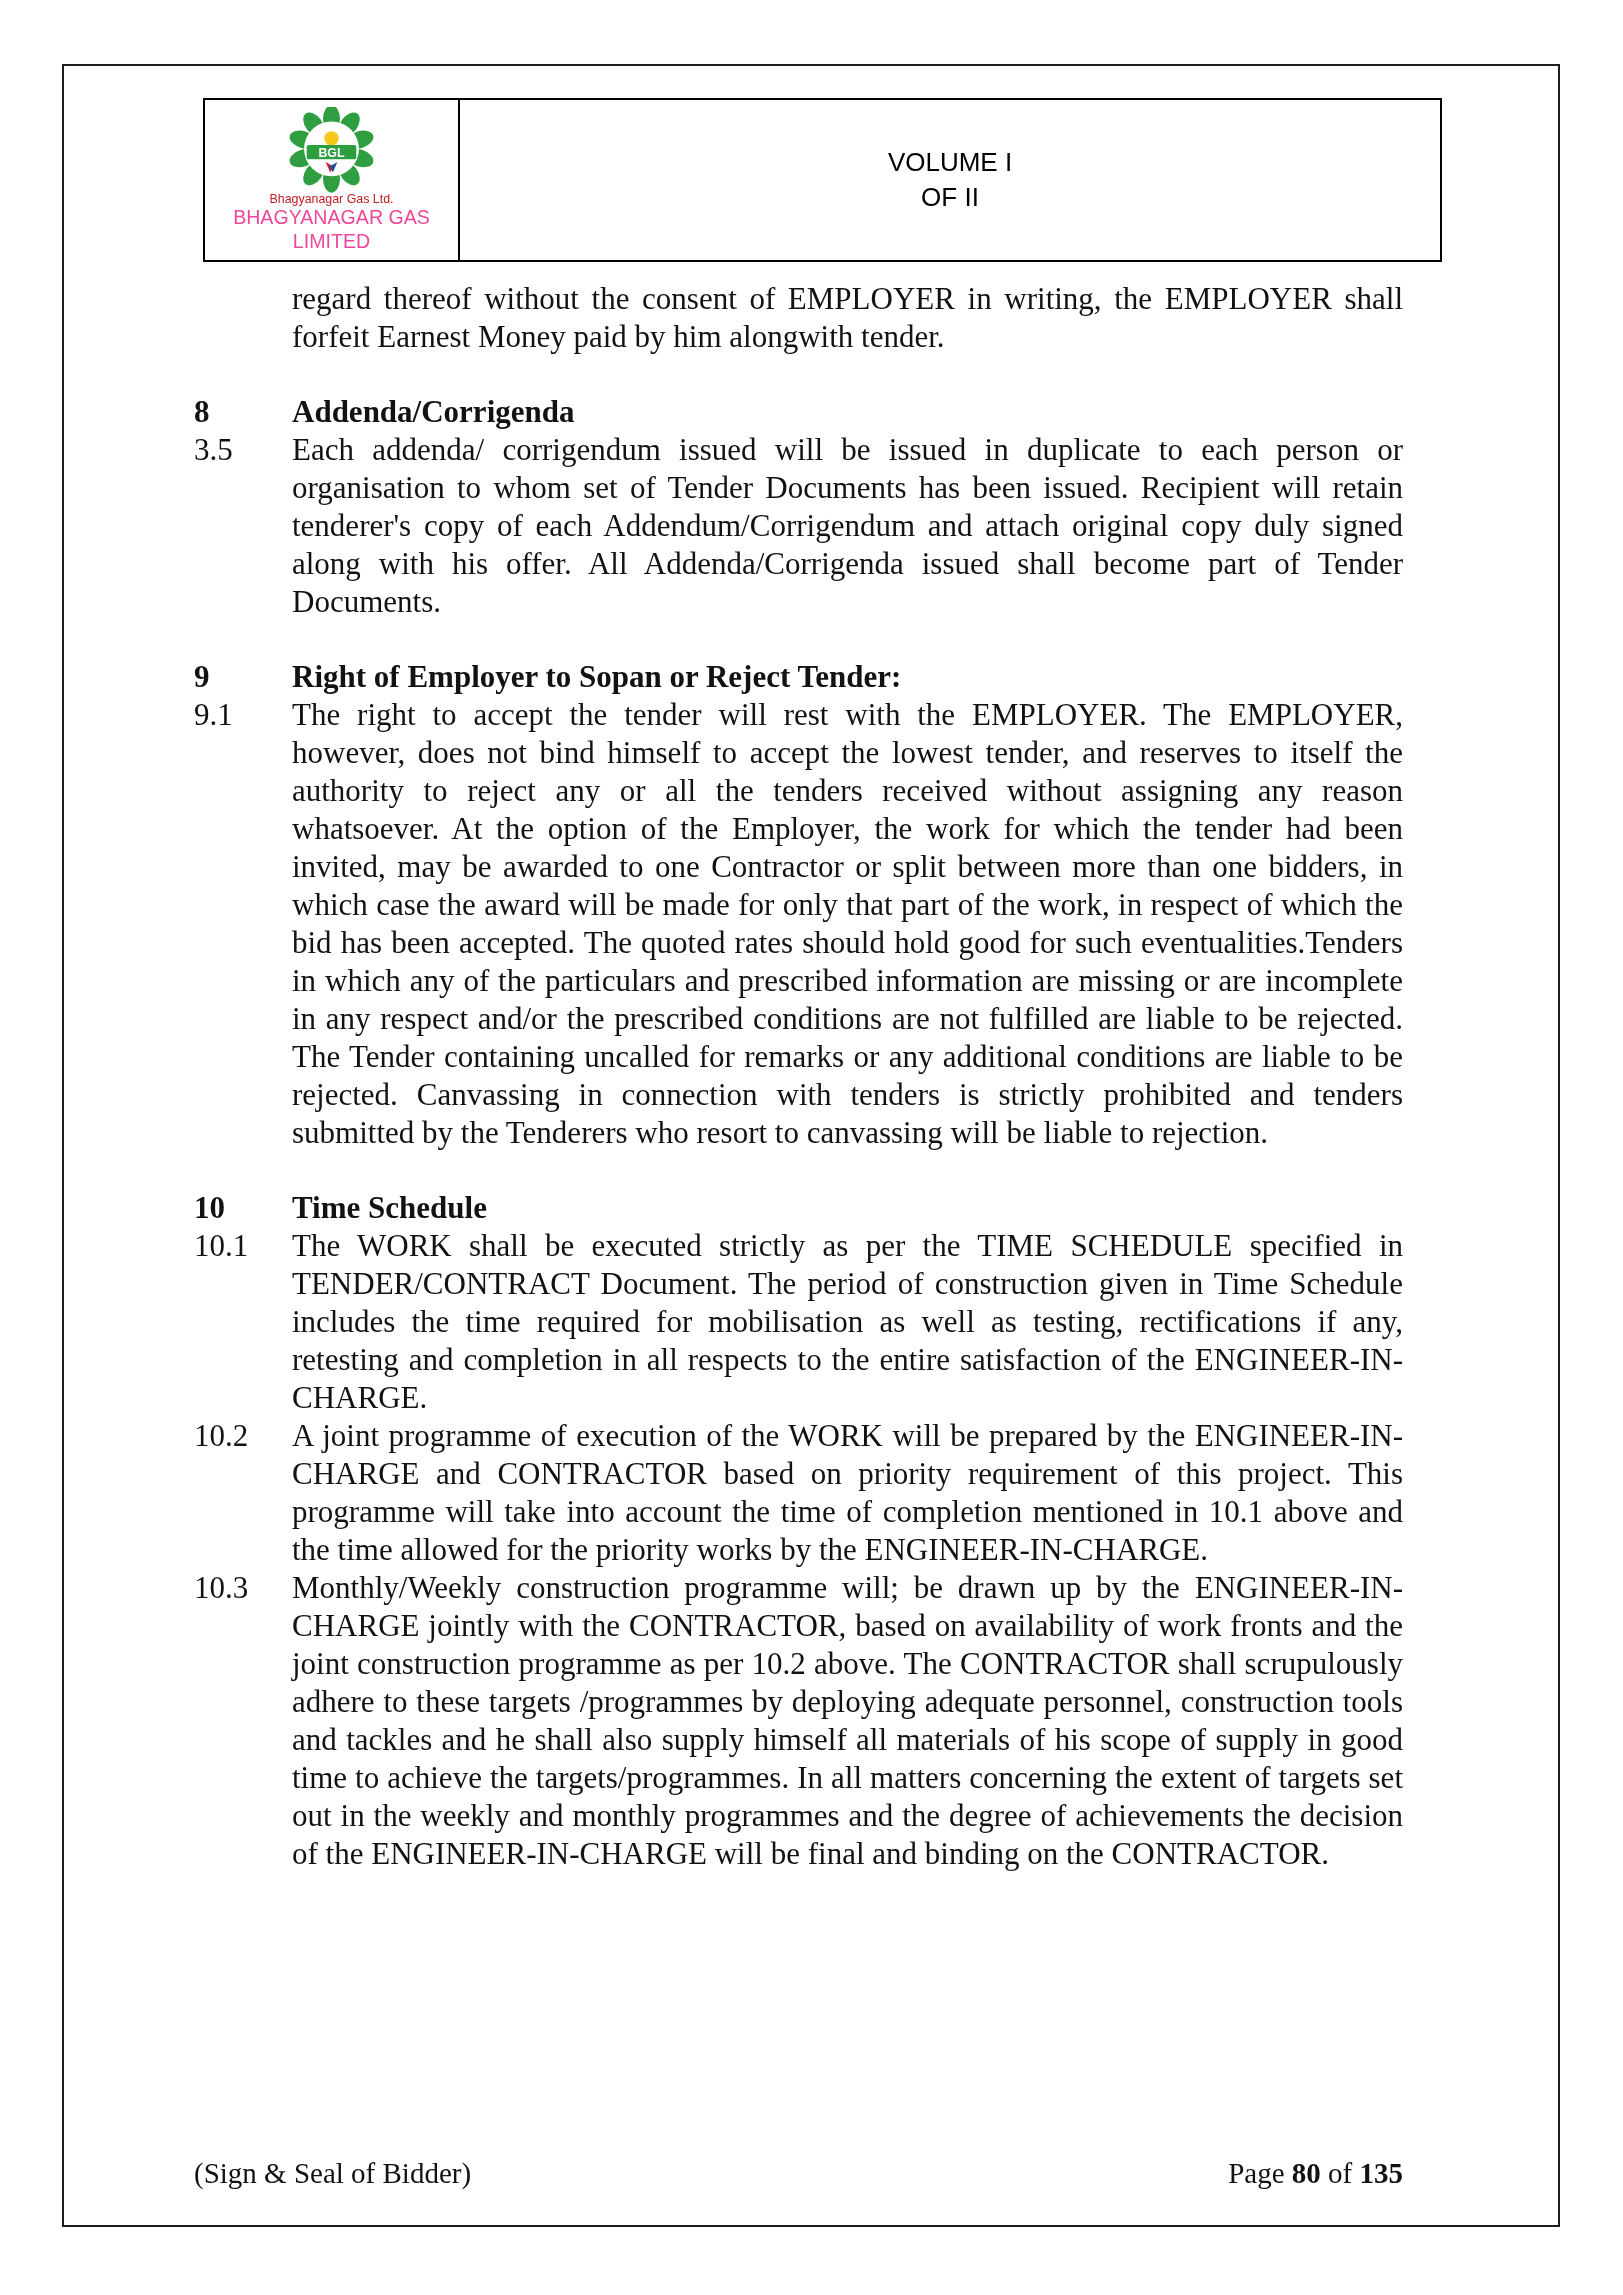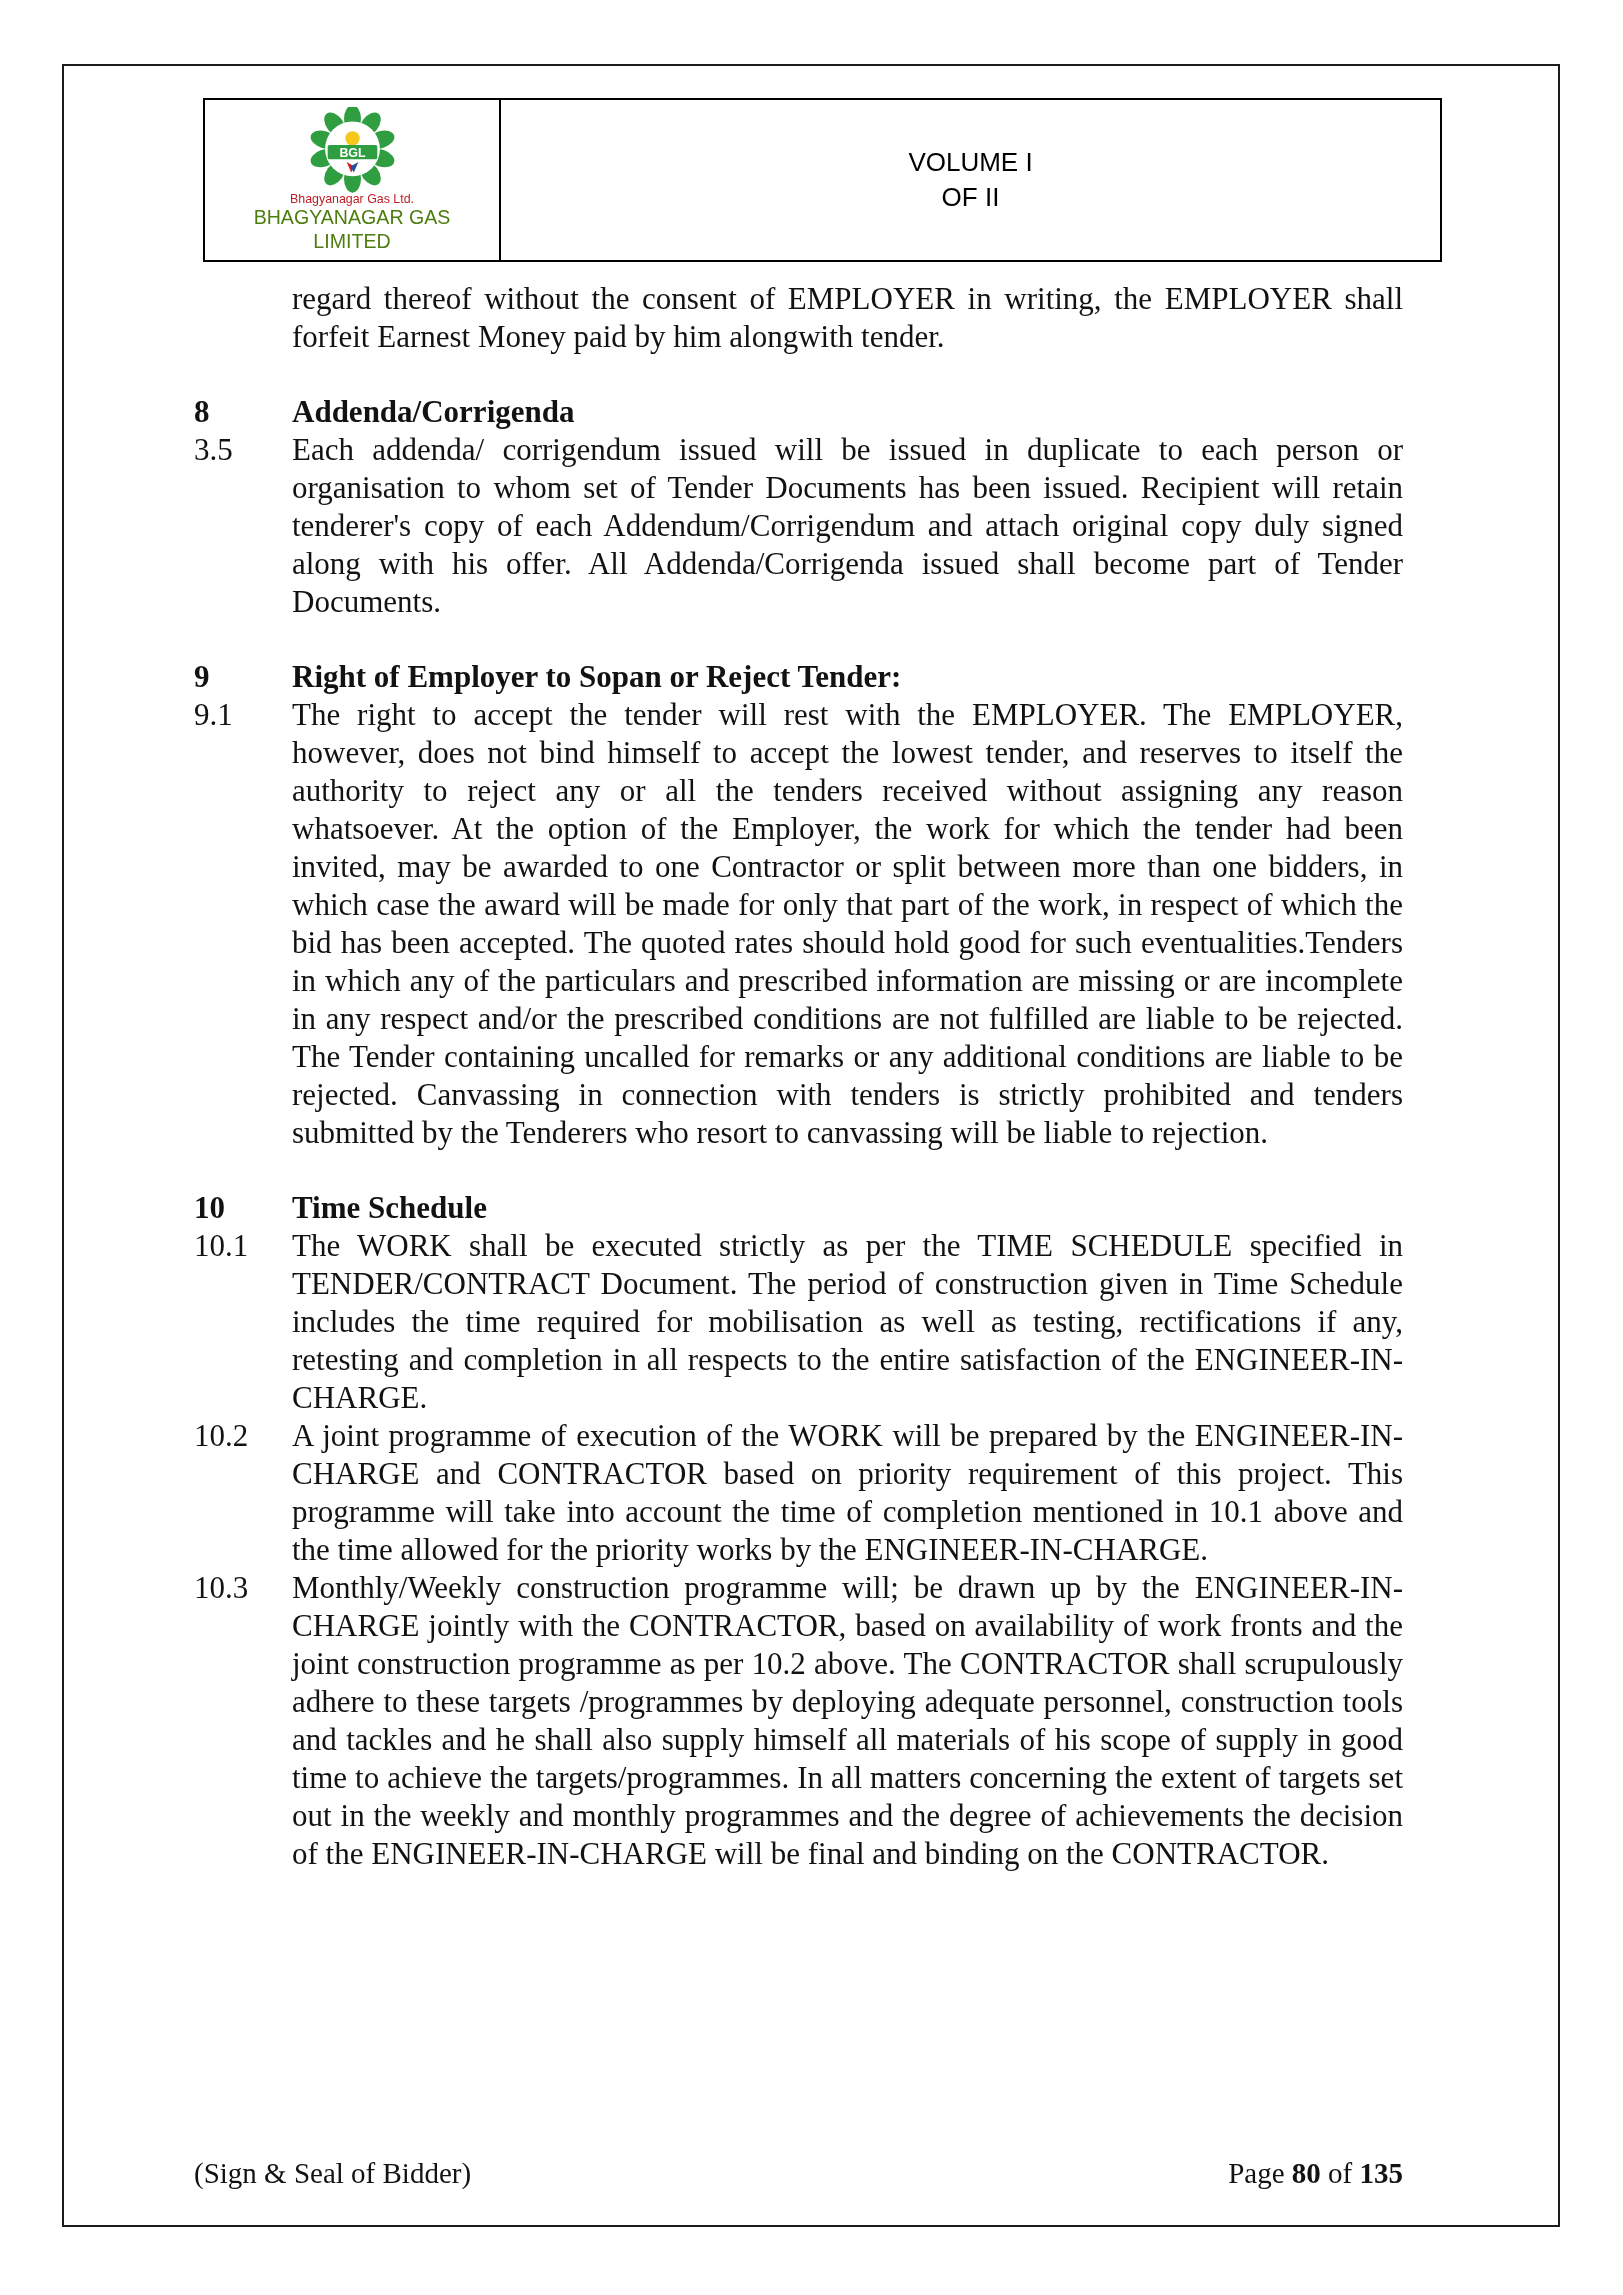--- a/index.html
+++ b/index.html
@@ -22,27 +22,27 @@
     position:absolute;left:203px;top:98px;
     width:1239px;
     display:flex;
     border:2px solid #000;
     box-sizing:border-box;
     background:#fff;
   }
   .cell{border-right:2px solid #000;box-sizing:border-box;}
   .cell:last-child{border-right:none;}
   .logo-cell{
-    width:296px;
+    width:255px;
     display:flex;flex-direction:column;align-items:center;justify-content:center;
     padding:6.5px 5.2px;
     font-family:"Liberation Sans",sans-serif;
   }
   .logo-sub{font-size:12.4px;line-height:14.4px;color:#c11c22;margin-top:-3.9px;}
-  .org{font-size:19.6px;line-height:23.6px;color:#4d7c0f;text-align:right;}
+  .org{font-size:19.6px;line-height:23.6px;color:#ec4899;text-align:right;}
   .title-cell{
     width:806px;
     padding:9.2px 17px 6.5px 17px;
     font-family:"Liberation Sans",sans-serif;
     font-size:30px;line-height:37px;
     color:#000;
   }
   .tl-just{text-align:justify;text-align-last:justify;}
   .tl-center{text-align:center;}
   .volume-cell{

